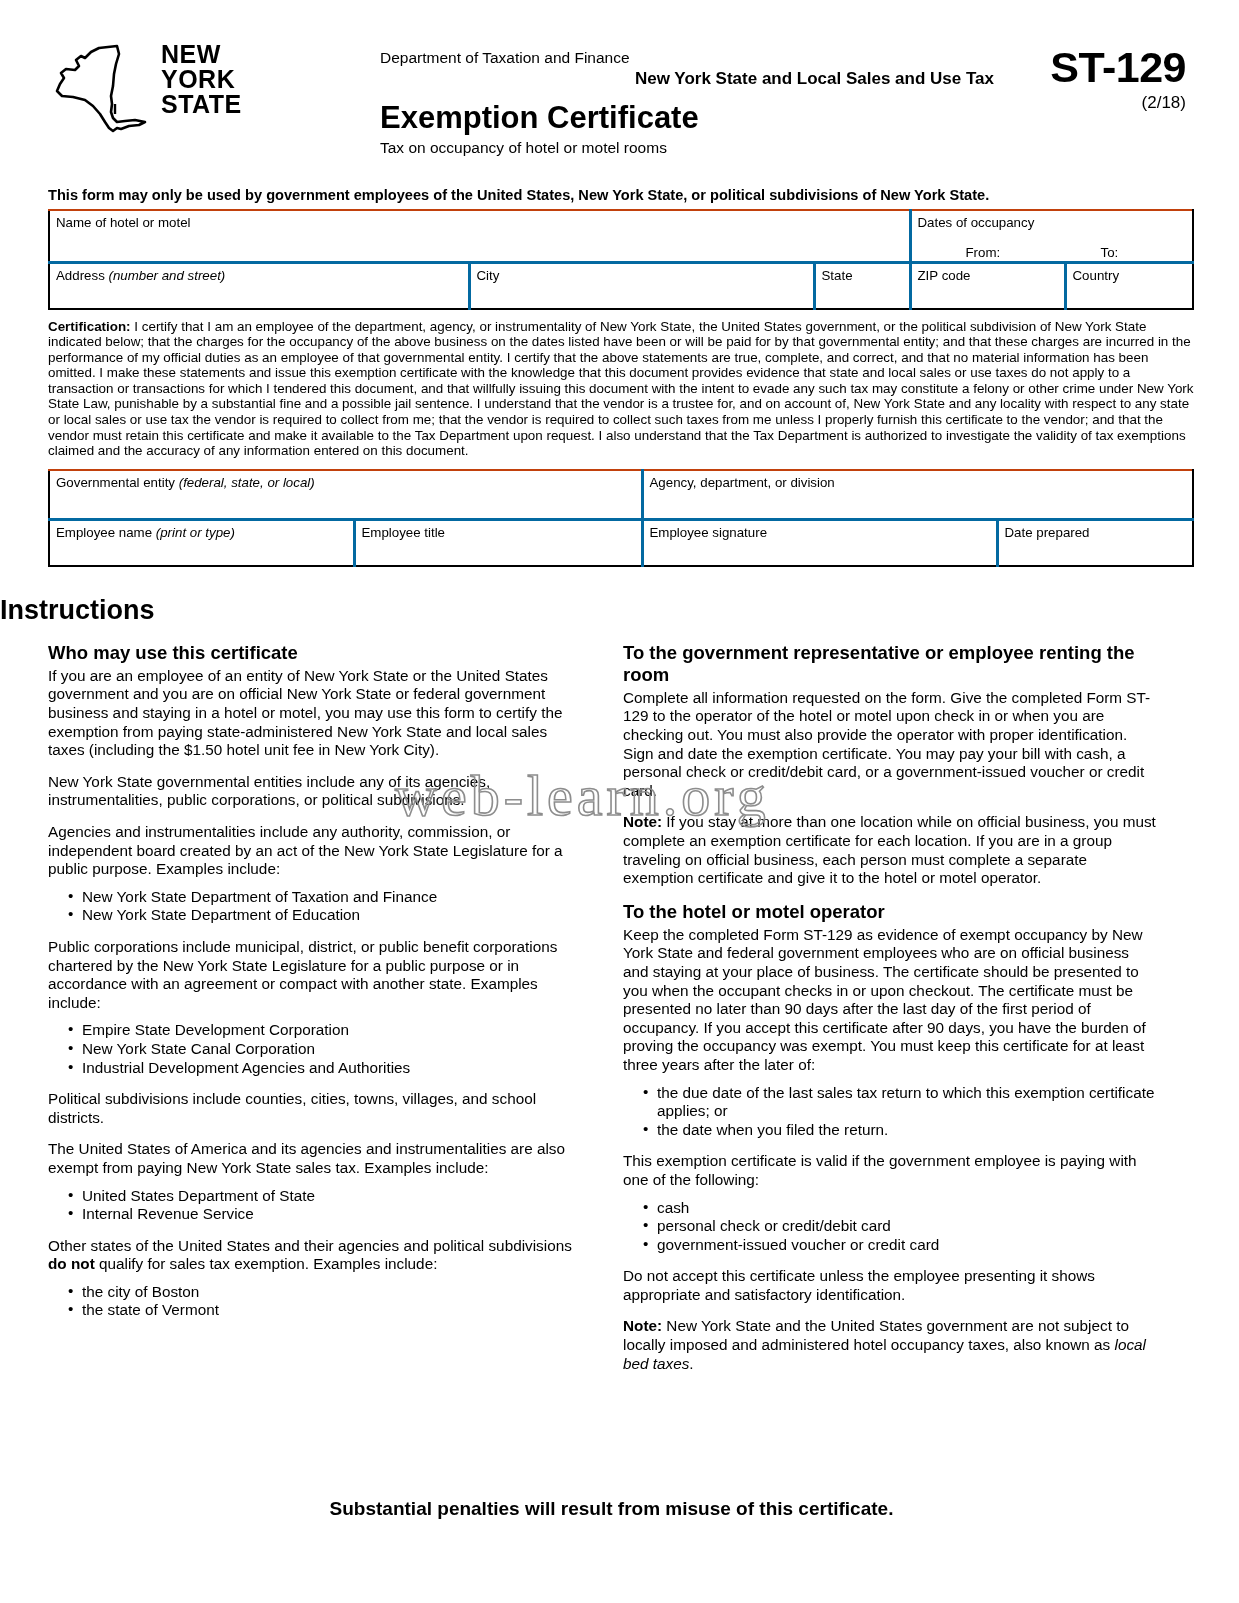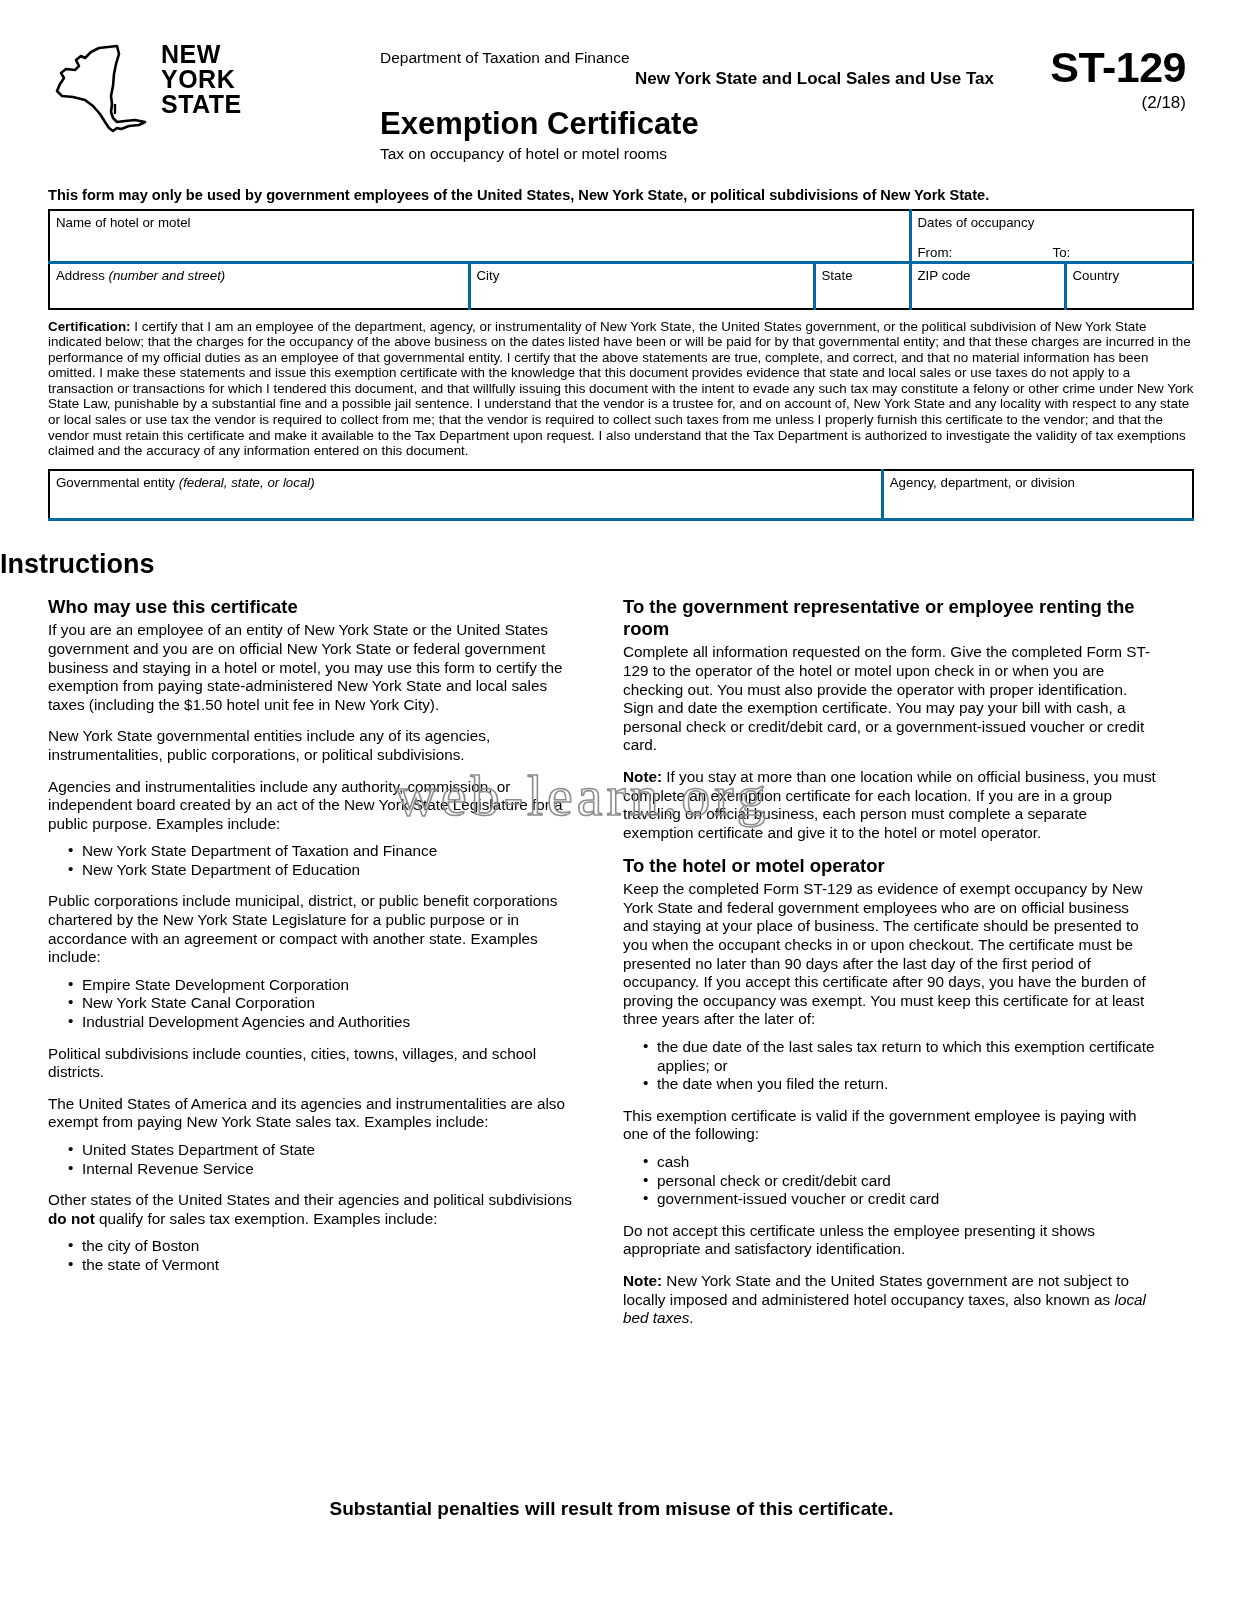--- a/index.html
+++ b/index.html
@@ -40,21 +40,21 @@
   }
   .logo-words div { white-space: nowrap; }
 
   .header-mid {
     flex: 1;
     padding-left: 95px;
     padding-top: 10px;
   }
   .dept-line { font-size: 15.5px; line-height: 19px; }
   .sales-line { font-size: 17px; font-weight: bold; line-height: 23px; text-align: right; }
-  .cert-title { font-size: 31px; font-weight: bold; line-height: 38px; margin-top: 15px; }
+  .cert-title { font-size: 31px; font-weight: bold; line-height: 38px; margin-top: 9px; }
   .sub-title { font-size: 15.5px; line-height: 20px; margin-top: 1px; }
 
   .header-right {
     width: 200px;
     text-align: right;
     padding-top: 6px;
     padding-right: 8px;
   }
   .form-no { font-size: 43px; font-weight: bold; line-height: 46px; letter-spacing: -0.5px; }
   .form-rev { font-size: 17px; line-height: 22px; margin-top: 2px; }
@@ -70,28 +70,28 @@
   
   .form-block { margin: 0 45px 0 48px; }
   .ftable { width: 100%; border-collapse: collapse; }
   .ftable td {
     border: 3px solid #0369a1;
     vertical-align: top;
     padding: 4px 5px 0 6px;
     font-size: 13.3px;
     line-height: 16px;
   }
-  .ftable td.outer-top { border-top: 2px solid #000000; }
+  .ftable td.outer-top { border-top: 2px solid #c2410c; }
   .ftable td.outer-left { border-left: 2px solid #000; }
   .ftable td.outer-right { border-right: 2px solid #000; }
   .ftable td.outer-bottom { border-bottom: 2px solid #000; }
   .h-tall { height: 50px; }
   .h-med { height: 46px; }
   .ital { font-style: italic; }
-  .fromto { display: flex; margin-top: 14px; }
+  .fromto { display: flex; margin-top: 14px; margin-left: 48px; }
   .fromto .ft-from { width: 135px; }
 
   
   .certification {
     margin: 9px 45px 10px 48px;
     font-size: 13.4px;
     line-height: 15.6px;
     text-align: left;
   }
   .certification b { font-weight: bold; }
@@ -248,20 +248,35 @@
       <tbody>
           <tr>
         <td class="outer-top outer-left h-tall" colspan="2" style="width:533px">
           <span>Governmental entity</span>
           <span class="ital">(federal, state, or local)</span>
         </td>
         <td class="outer-top outer-right h-tall" colspan="2">
           <span>Agency, department, or division</span>
         </td>
       </tr>
+      <tr>
+        <td class="outer-left outer-bottom h-med" style="width:305px">
+          <span>Employee name</span>
+          <span class="ital">(print or type)</span>
+        </td>
+        <td class="outer-bottom h-med" style="width:288px">
+          <span>Employee title</span>
+        </td>
+        <td class="outer-bottom h-med" style="width:355px">
+          <span>Employee signature</span>
+        </td>
+        <td class="outer-bottom outer-right h-med">
+          <span>Date prepared</span>
+        </td>
+      </tr>
     </tbody>
       </table>
   </div>
 
   <div class="instr-title">Instructions</div>
 
   <div class="cols">
 
     <div class="col">
       <h3>Who may use this certificate</h3>

